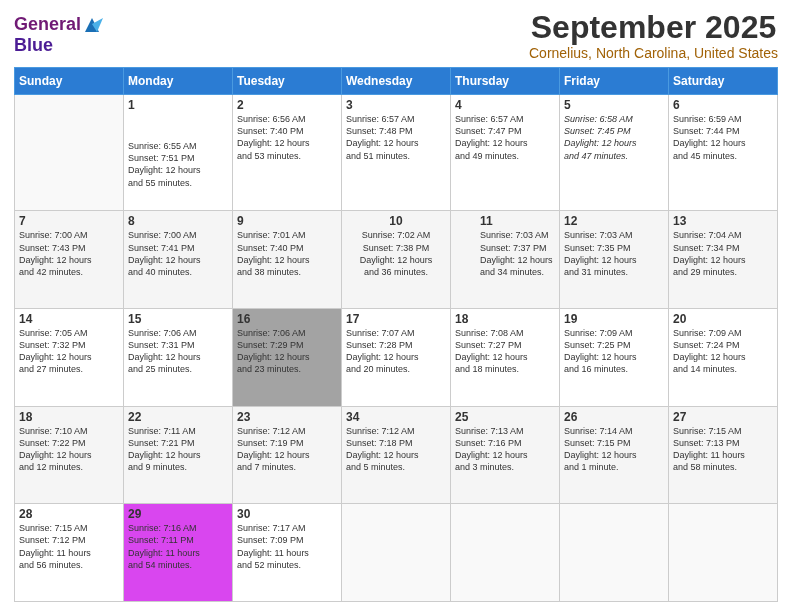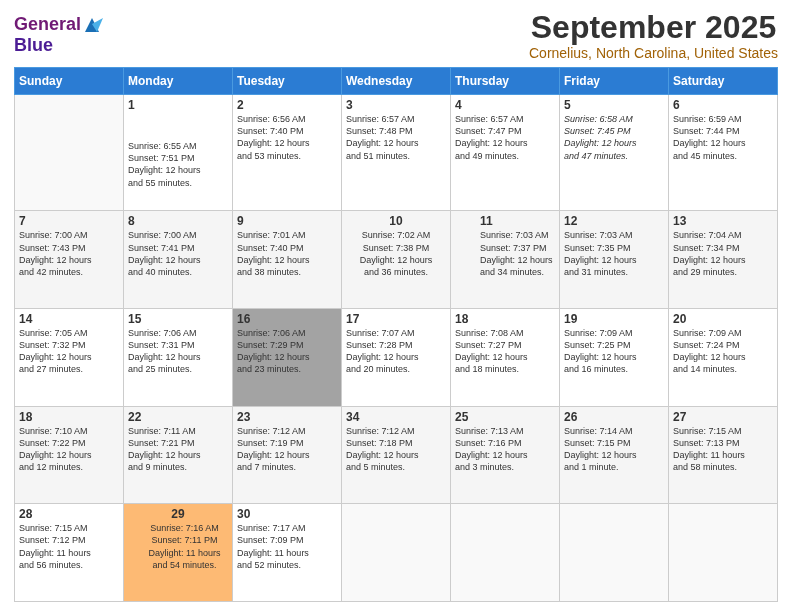--- a/index.html
+++ b/index.html
@@ -326,23 +326,23 @@
           </td>
         </tr>
         <tr>
           <td style="background: rgb(255, 255, 255);">
             <span class="day-num">28</span>
             <div class="day-info" style="white-space: pre-line;">Sunrise: 7:15 AM
 Sunset: 7:12 PM
 Daylight: 11 hours
 and 56 minutes.</div>
           </td>
-          <td style="background: #fdba74; text-align: center;">
+          <td style="background: #d946ef;">
             <span class="day-num">29</span>
-            <div class="day-info" style="white-space: pre-line; margin-left: 13px;">Sunrise: 7:16 AM
+            <div class="day-info" style="white-space: pre-line;">Sunrise: 7:16 AM
 Sunset: 7:11 PM
 Daylight: 11 hours
 and 54 minutes.</div>
           </td>
           <td style="background: rgb(255, 255, 255);">
             <span class="day-num">30</span>
             <div class="day-info" style="white-space: pre-line;">Sunrise: 7:17 AM
 Sunset: 7:09 PM
 Daylight: 11 hours
 and 52 minutes.</div>

